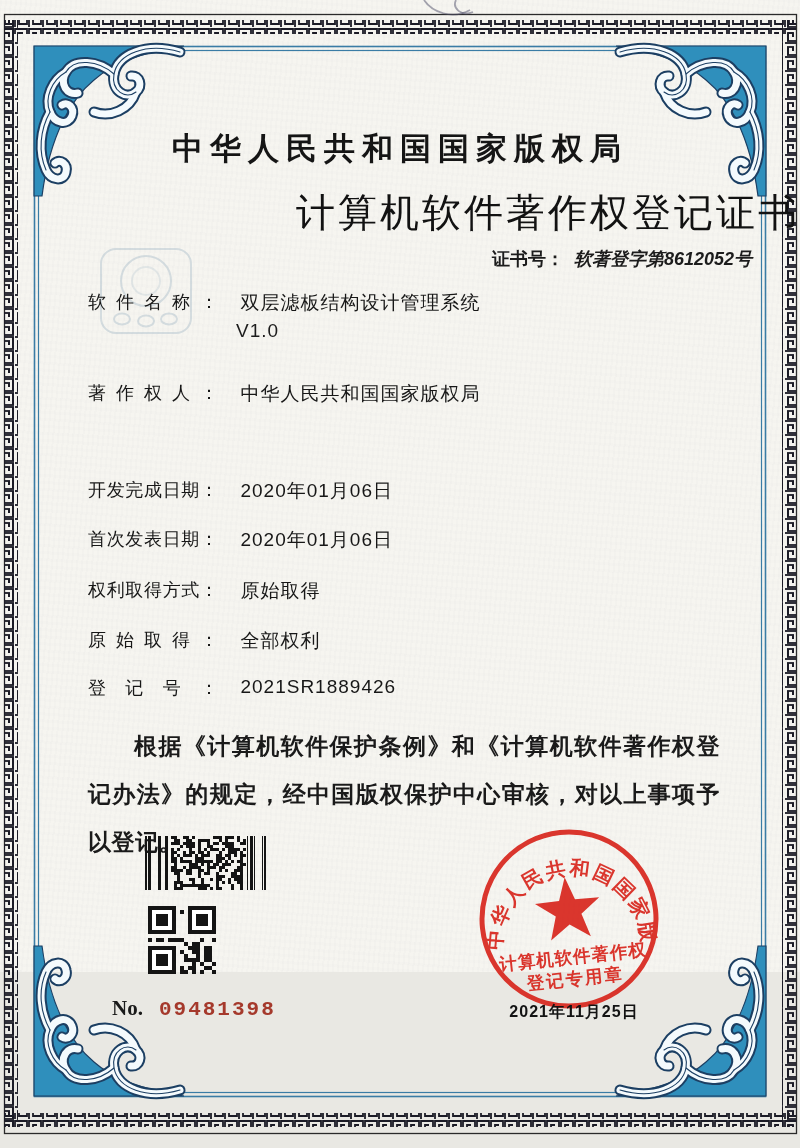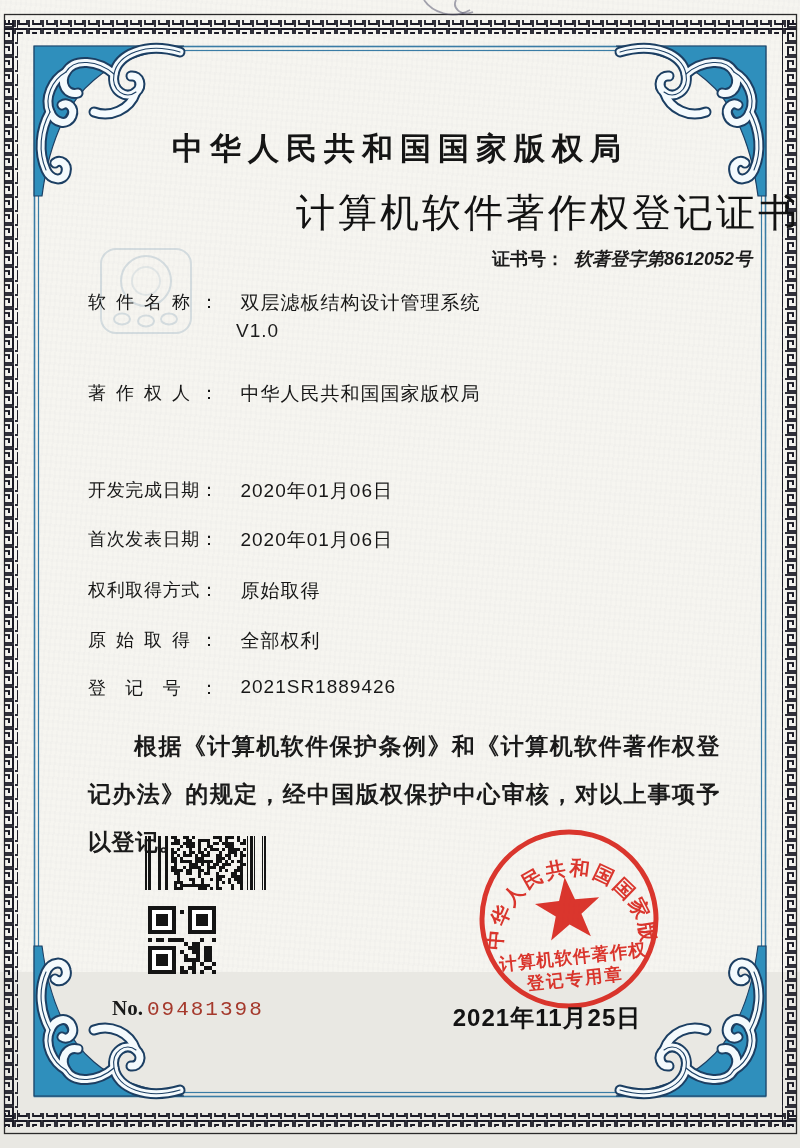--- a/index.html
+++ b/index.html
@@ -37,26 +37,26 @@
   .fvalue2{position:absolute;left:148px;top:30px;font-size:19px;letter-spacing:1px;}
   .statement{
     left:88px;top:722px;width:632px;
     font-size:23px;line-height:48px;font-weight:600;
     text-indent:2em;letter-spacing:0.6px;color:#1a1a1a;text-align:justify;
   }
   .serial-row{left:112px;top:996px;font-size:21px;white-space:nowrap;}
   .serial-row .no{font-family:"Liberation Serif","DejaVu Serif",serif;font-weight:bold;color:#1a1a1a;margin-top:33px;}
   .serial-row .digits{
     font-family:"Liberation Mono","DejaVu Sans Mono",monospace;
-    font-weight:normal;color:#a5392c;letter-spacing:2px;margin-left:4px;
+    font-weight:bold;color:#a5392c;letter-spacing:2px;margin-left:16px;
   }
   .seal-wrap{left:449px;top:799px;width:240px;height:240px;z-index:3;}
   .seal-date{
-    left:432px;top:1002px;width:230px;text-align:center;z-index:4;
-    font-size:24px;font-weight:bold;color:#131313;letter-spacing:1px;
+    left:459px;top:1002px;width:230px;text-align:center;z-index:4;
+    font-size:16px;font-weight:bold;color:#131313;letter-spacing:1px;
   }
   .barcode-wrap{left:145px;top:836px;}
   .qr-wrap{left:148px;top:906px;}
   .emboss-wrap{left:98px;top:246px;opacity:0.55;}
 </style>
 </head>
 <body>
 
 <div id="page">
 

